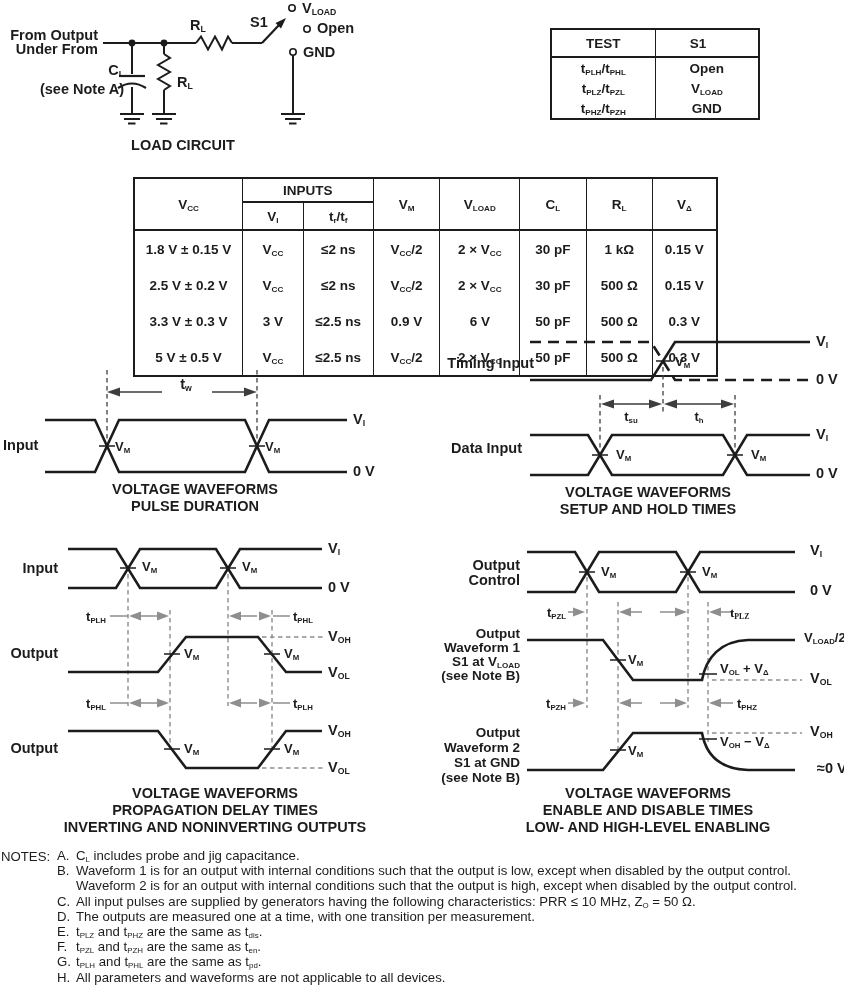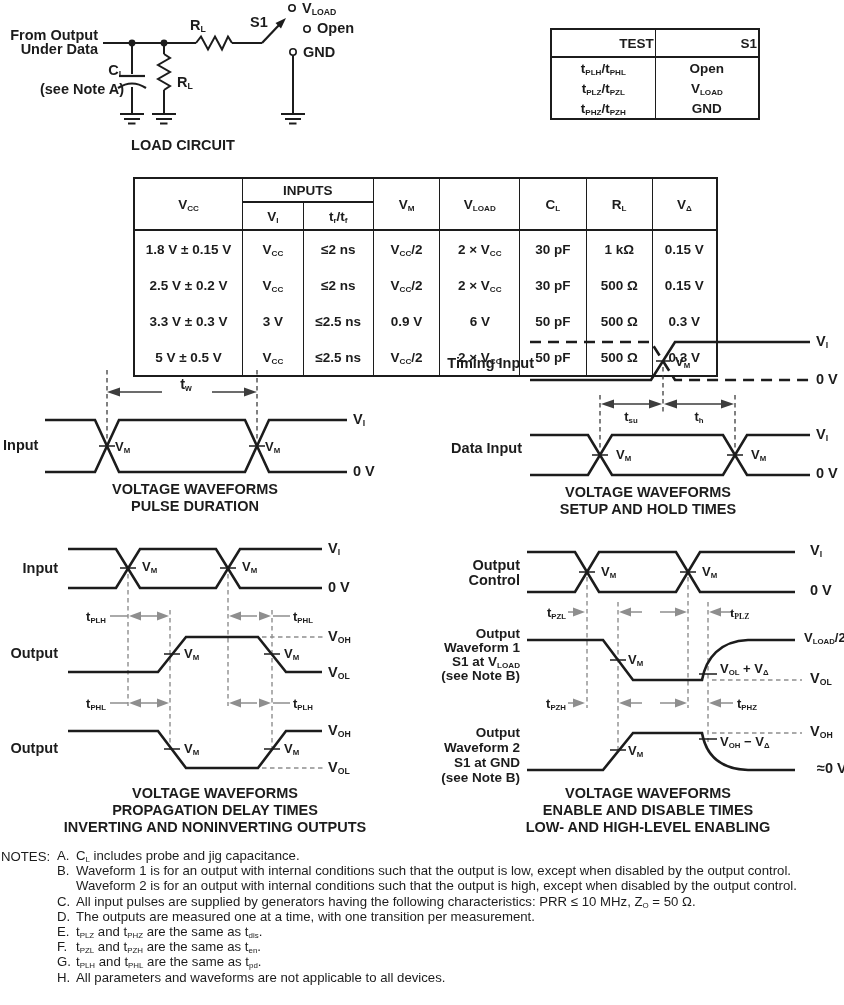--- a/index.html
+++ b/index.html
@@ -24,21 +24,21 @@
   .cc{fill:#fff;stroke:var(--ink,#1c1c1c);stroke-width:1.6;}
   .gd1{fill:none;stroke:var(--g1,#3d3d3d);stroke-width:1.3;stroke-dasharray:4.5 3.5;}
   .ar1{fill:none;stroke:var(--g1,#3d3d3d);stroke-width:1.3;}
   .ah1{fill:var(--g1,#3d3d3d);stroke:none;}
   .gd2{fill:none;stroke:var(--g2,#8e8e8e);stroke-width:1.4;stroke-dasharray:4.5 3.5;}
   .ar2{fill:none;stroke:var(--g2,#8e8e8e);stroke-width:1.4;}
   .ah2{fill:var(--g2,#8e8e8e);stroke:none;}
   
   table{border-collapse:collapse;font-weight:bold;font-size:13.5px;color:var(--ink,#1c1c1c);}
   .s1t{position:absolute;left:550px;top:28px;width:210px;border:2px solid var(--ink,#1c1c1c);}
-  .s1t th{border:1.6px solid var(--ink,#1c1c1c);border-bottom:2px solid var(--ink,#1c1c1c);height:24px;text-align:right;padding-left:34px;}
+  .s1t th{border:1.6px solid var(--ink,#1c1c1c);border-bottom:2px solid var(--ink,#1c1c1c);height:24px;text-align:left;padding-left:34px;}
   .s1t td{border-left:1.6px solid var(--ink,#1c1c1c);border-right:1.6px solid var(--ink,#1c1c1c);height:20px;text-align:center;padding:0;}
   .pt{position:absolute;left:133px;top:177px;width:585px;border:2px solid var(--ink,#1c1c1c);}
   .pt th{border:1.6px solid var(--ink,#1c1c1c);text-align:center;padding:0;}
   .pt thead tr:first-child th{height:22px;}
   .pt thead tr:last-child th{height:26px;}
   .pt thead th{border-bottom:2px solid var(--ink,#1c1c1c);}
   .pt td{border-left:1.6px solid var(--ink,#1c1c1c);border-right:1.6px solid var(--ink,#1c1c1c);height:20px;text-align:center;padding:8px;}
   
   .notes{position:absolute;left:0;top:848px;width:844px;font-size:13.2px;line-height:15.2px;color:var(--ink,#1c1c1c);}
   .notes-title{position:absolute;left:1px;top:1px;}
@@ -73,21 +73,21 @@
 
       <path class="ck2" d="M262,43 L280,24"></path>
       <polygon class="dot" points="286,18 275.5,23 281,28.5"></polygon>
       <circle class="cc" cx="292" cy="8" r="3.2"></circle>
       <circle class="cc" cx="307" cy="29" r="3.2"></circle>
       <circle class="cc" cx="293" cy="52" r="3.2"></circle>
       <path class="ck" d="M293,55.5 V114"></path>
       <path class="ck" d="M281,114 H305 M285,119 H301 M289,123.5 H296.5"></path>
     </svg>
     <div class="lbl rt" style="left:2px;top:28px;width:96px;">From Output</div>
-    <div class="lbl rt" style="left:2px;top:42px;width:96px;">Under Data</div>
+    <div class="lbl rt" style="left:2px;top:42px;width:96px;">Under From</div>
     <div class="lbl rt" style="left:96px;top:63px;width:28px;">C<sub>L</sub></div>
     <div class="lbl rt" style="left:0;top:82px;width:124px;">(see Note A)</div>
     <div class="lbl" style="left:177px;top:75px;">R<sub>L</sub></div>
     <div class="lbl" style="left:190px;top:18px;">R<sub>L</sub></div>
     <div class="lbl" style="left:250px;top:15px;">S1</div>
     <div class="lbl" style="left:302px;top:1px;">V<sub>LOAD</sub></div>
     <div class="lbl" style="left:317px;top:21px;">Open</div>
     <div class="lbl" style="left:303px;top:45px;">GND</div>
     <div class="lbl ct" style="left:83px;top:138px;width:200px;">LOAD CIRCUIT</div>
   </div>

